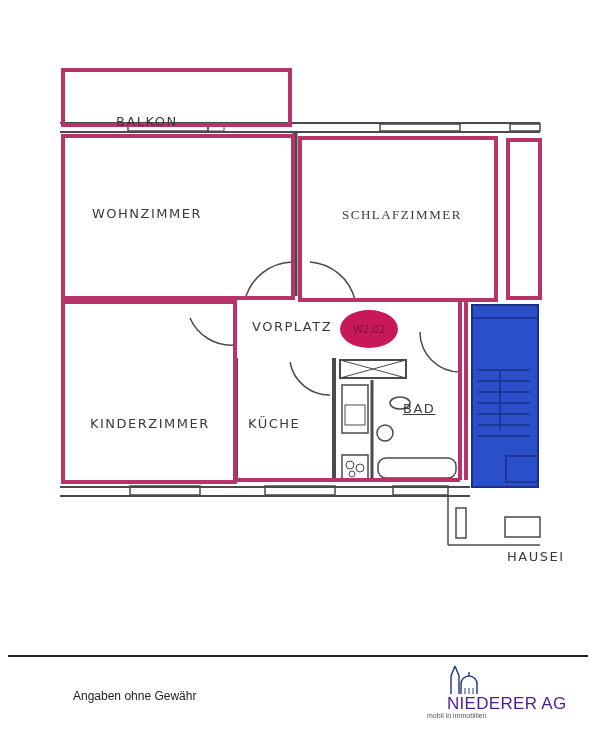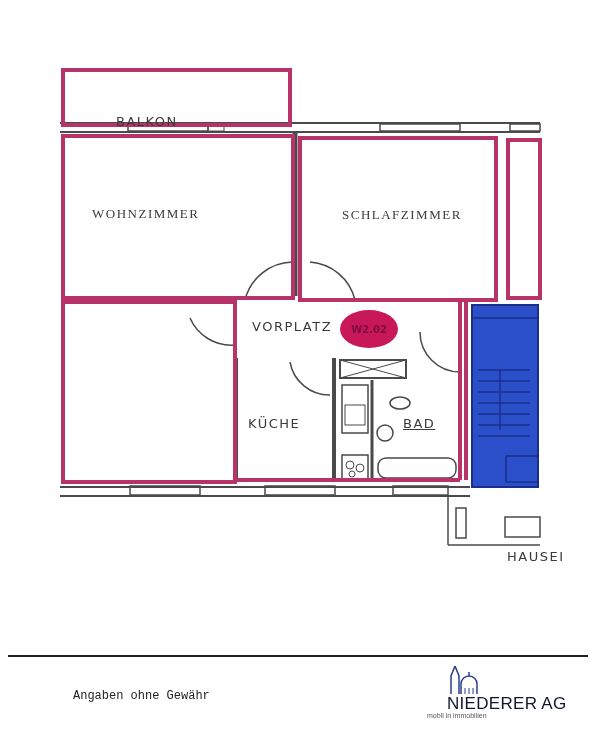--- a/index.html
+++ b/index.html
@@ -1,24 +1,24 @@
 <!DOCTYPE html>
 <html><head>
 <meta charset="utf-8">
 <style>
   html, body { margin:0; padding:0; background:#ffffff; }
   body { width:600px; height:732px; position:relative; overflow:hidden; font-family:"DejaVu Sans", sans-serif; }
   #plan { position:absolute; left:0; top:0; width:600px; height:600px; }
   .room-label { position:absolute; font-family:"DejaVu Sans", sans-serif; font-size:13px; letter-spacing:1.5px; color:#3a3a3a; white-space:nowrap; }
   #footer-rule { position:absolute; left:8px; top:655px; width:580px; height:2px; background:#222; }
-  #disclaimer { position:absolute; left:73px; top:689px; font-family:Liberation Mono, monospace; font-size:12px; color:#222;text-align:center; }
+  #disclaimer { position:absolute; left:73px; top:689px; font-family:Liberation Sans, sans-serif; font-size:12px; color:#222;text-align:center; }
   #logo { position:absolute; left:445px; top:666px; width:140px; height:55px; }
-  #logo-name { position:absolute; left:2px; top:28px; font-family:"Liberation Sans", sans-serif; font-size:17px; color:#0f172a; letter-spacing:0.3px; white-space:nowrap; }
+  #logo-name { position:absolute; left:2px; top:28px; font-family:"Liberation Sans", sans-serif; font-size:17px; color:#4c1d95; letter-spacing:0.3px; white-space:nowrap; }
   #logo-tagline { position:absolute; left:-18px; top:46px; font-family:"Liberation Sans", sans-serif; font-size:7px; color:#555; white-space:nowrap; }
-  #unit-badge { position:absolute; left:340px; top:310px; width:58px; height:38px; border-radius:50%; background:#c8185a; display:flex; align-items:center; justify-content:center; font-size:10px; font-weight:bold; color:#7a0f3a; }
+  #unit-badge { position:absolute; left:340px; top:310px; width:58px; height:38px; border-radius:50%; background:#c8185a; display:flex; align-items:center; justify-content:center; font-size:10px; font-weight:normal; color:#7a0f3a; }
 </style>
 </head>
 <body>
 
 <div id="plan">
   <svg width="600" height="600" viewBox="0 0 600 600">
 
     <g stroke="#4a4a4a" fill="none" stroke-width="2">
       <line x1="60" y1="123" x2="540" y2="123"></line>
       <line x1="60" y1="132" x2="540" y2="132"></line>
@@ -85,25 +85,26 @@
       <line x1="478" y1="403" x2="530" y2="403"></line>
       <line x1="478" y1="414" x2="530" y2="414"></line>
       <line x1="478" y1="425" x2="530" y2="425"></line>
       <line x1="478" y1="436" x2="530" y2="436"></line>
       <line x1="500" y1="370" x2="500" y2="430"></line>
       <rect x="506" y="456" width="32" height="26" fill="none"></rect>
     </g>
   </svg>
 
   <span class="room-label" style="left:116px; top:86px;margin-top:28px;">BALKON</span>
-  <span class="room-label" style="left:92px; top:206px;font-family:Liberation Serif, serif;">WOHNZIMMER</span>
+  <span class="room-label" style="left:92px; top:206px;">WOHNZIMMER</span>
   <span class="room-label" style="left:342px; top:207px;font-family:Liberation Serif, serif;">SCHLAFZIMMER</span>
   <span class="room-label" style="left:252px; top:319px;">VORPLATZ</span>
+  <span class="room-label" style="left:90px; top:416px;">KINDERZIMMER</span>
   <span class="room-label" style="left:248px; top:416px;text-align:center;">KÜCHE</span>
-  <span class="room-label" style="left:403px; top:416px;text-decoration:underline;">BAD</span>
+  <span class="room-label" style="left:403px; top:401px;text-decoration:underline;">BAD</span>
   <span class="room-label" style="left:475px; top:549px;margin-left:32px;">HAUSEI</span>
 
   <div id="unit-badge">W2.02</div>
 </div>
 
 <div id="footer-rule"></div>
 <div id="disclaimer">Angaben ohne Gewähr</div>
 
 <div id="logo">
   <svg width="40" height="30" style="position:absolute; left:0; top:0;">

